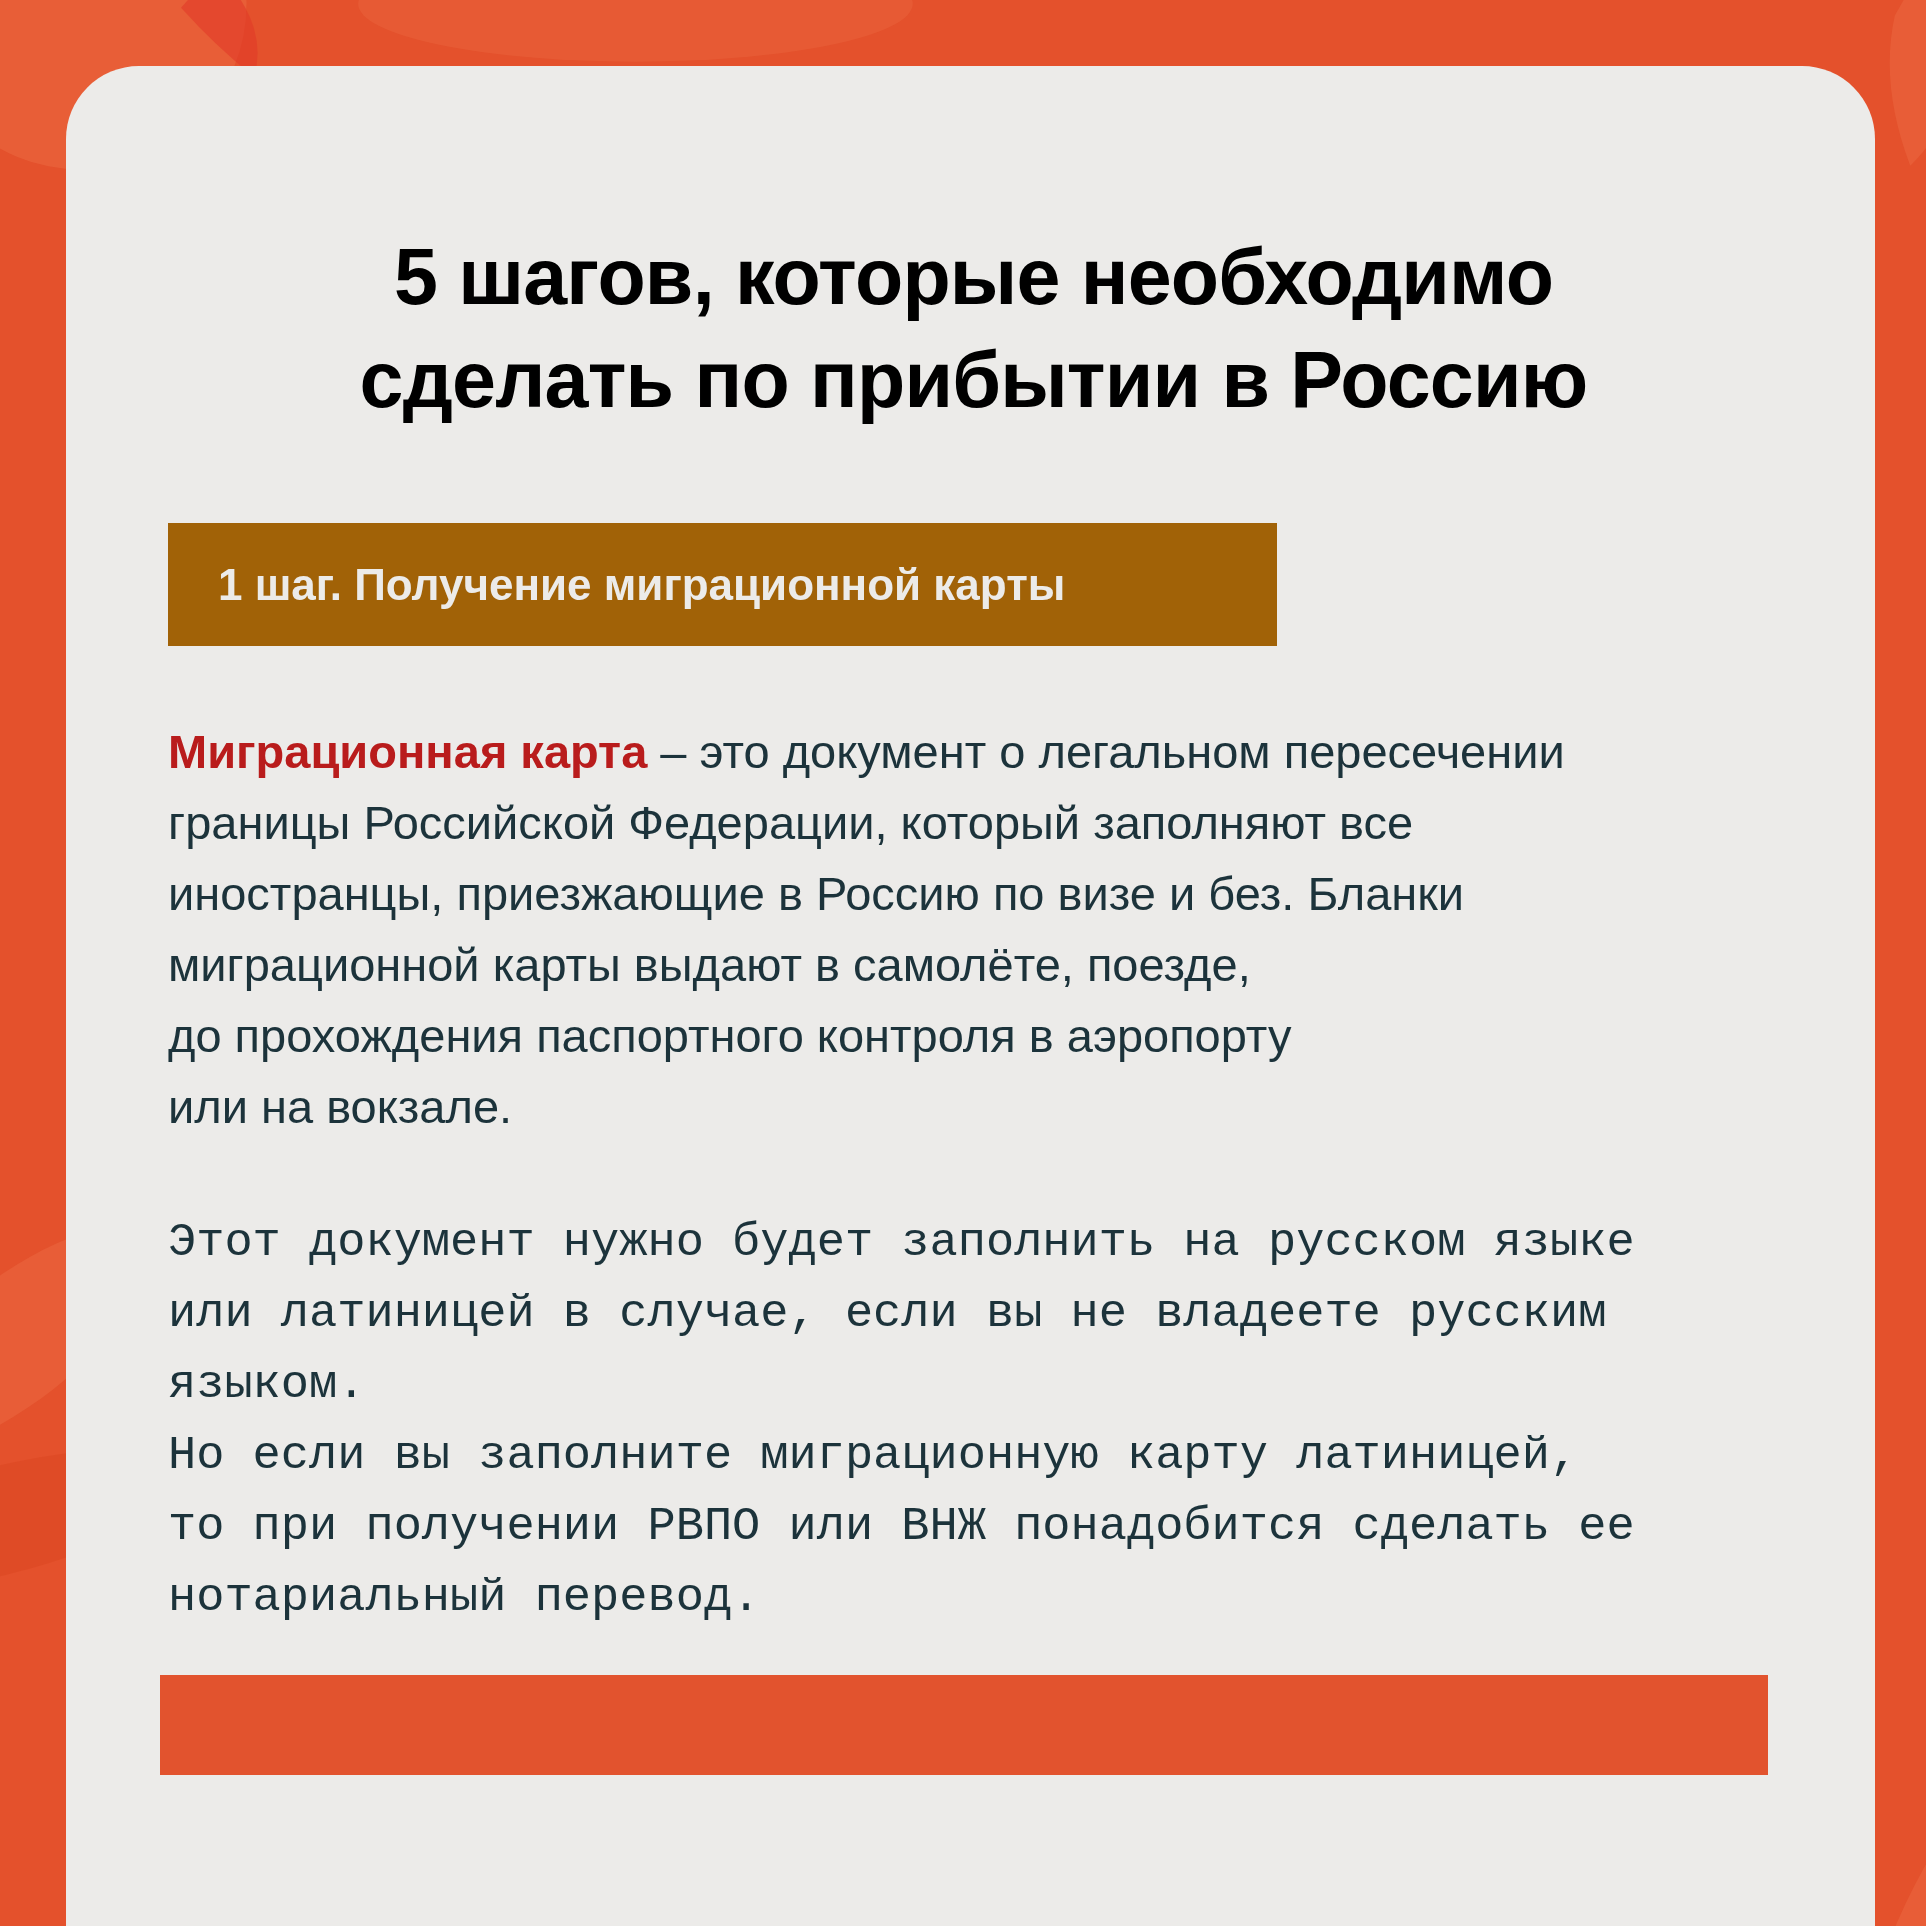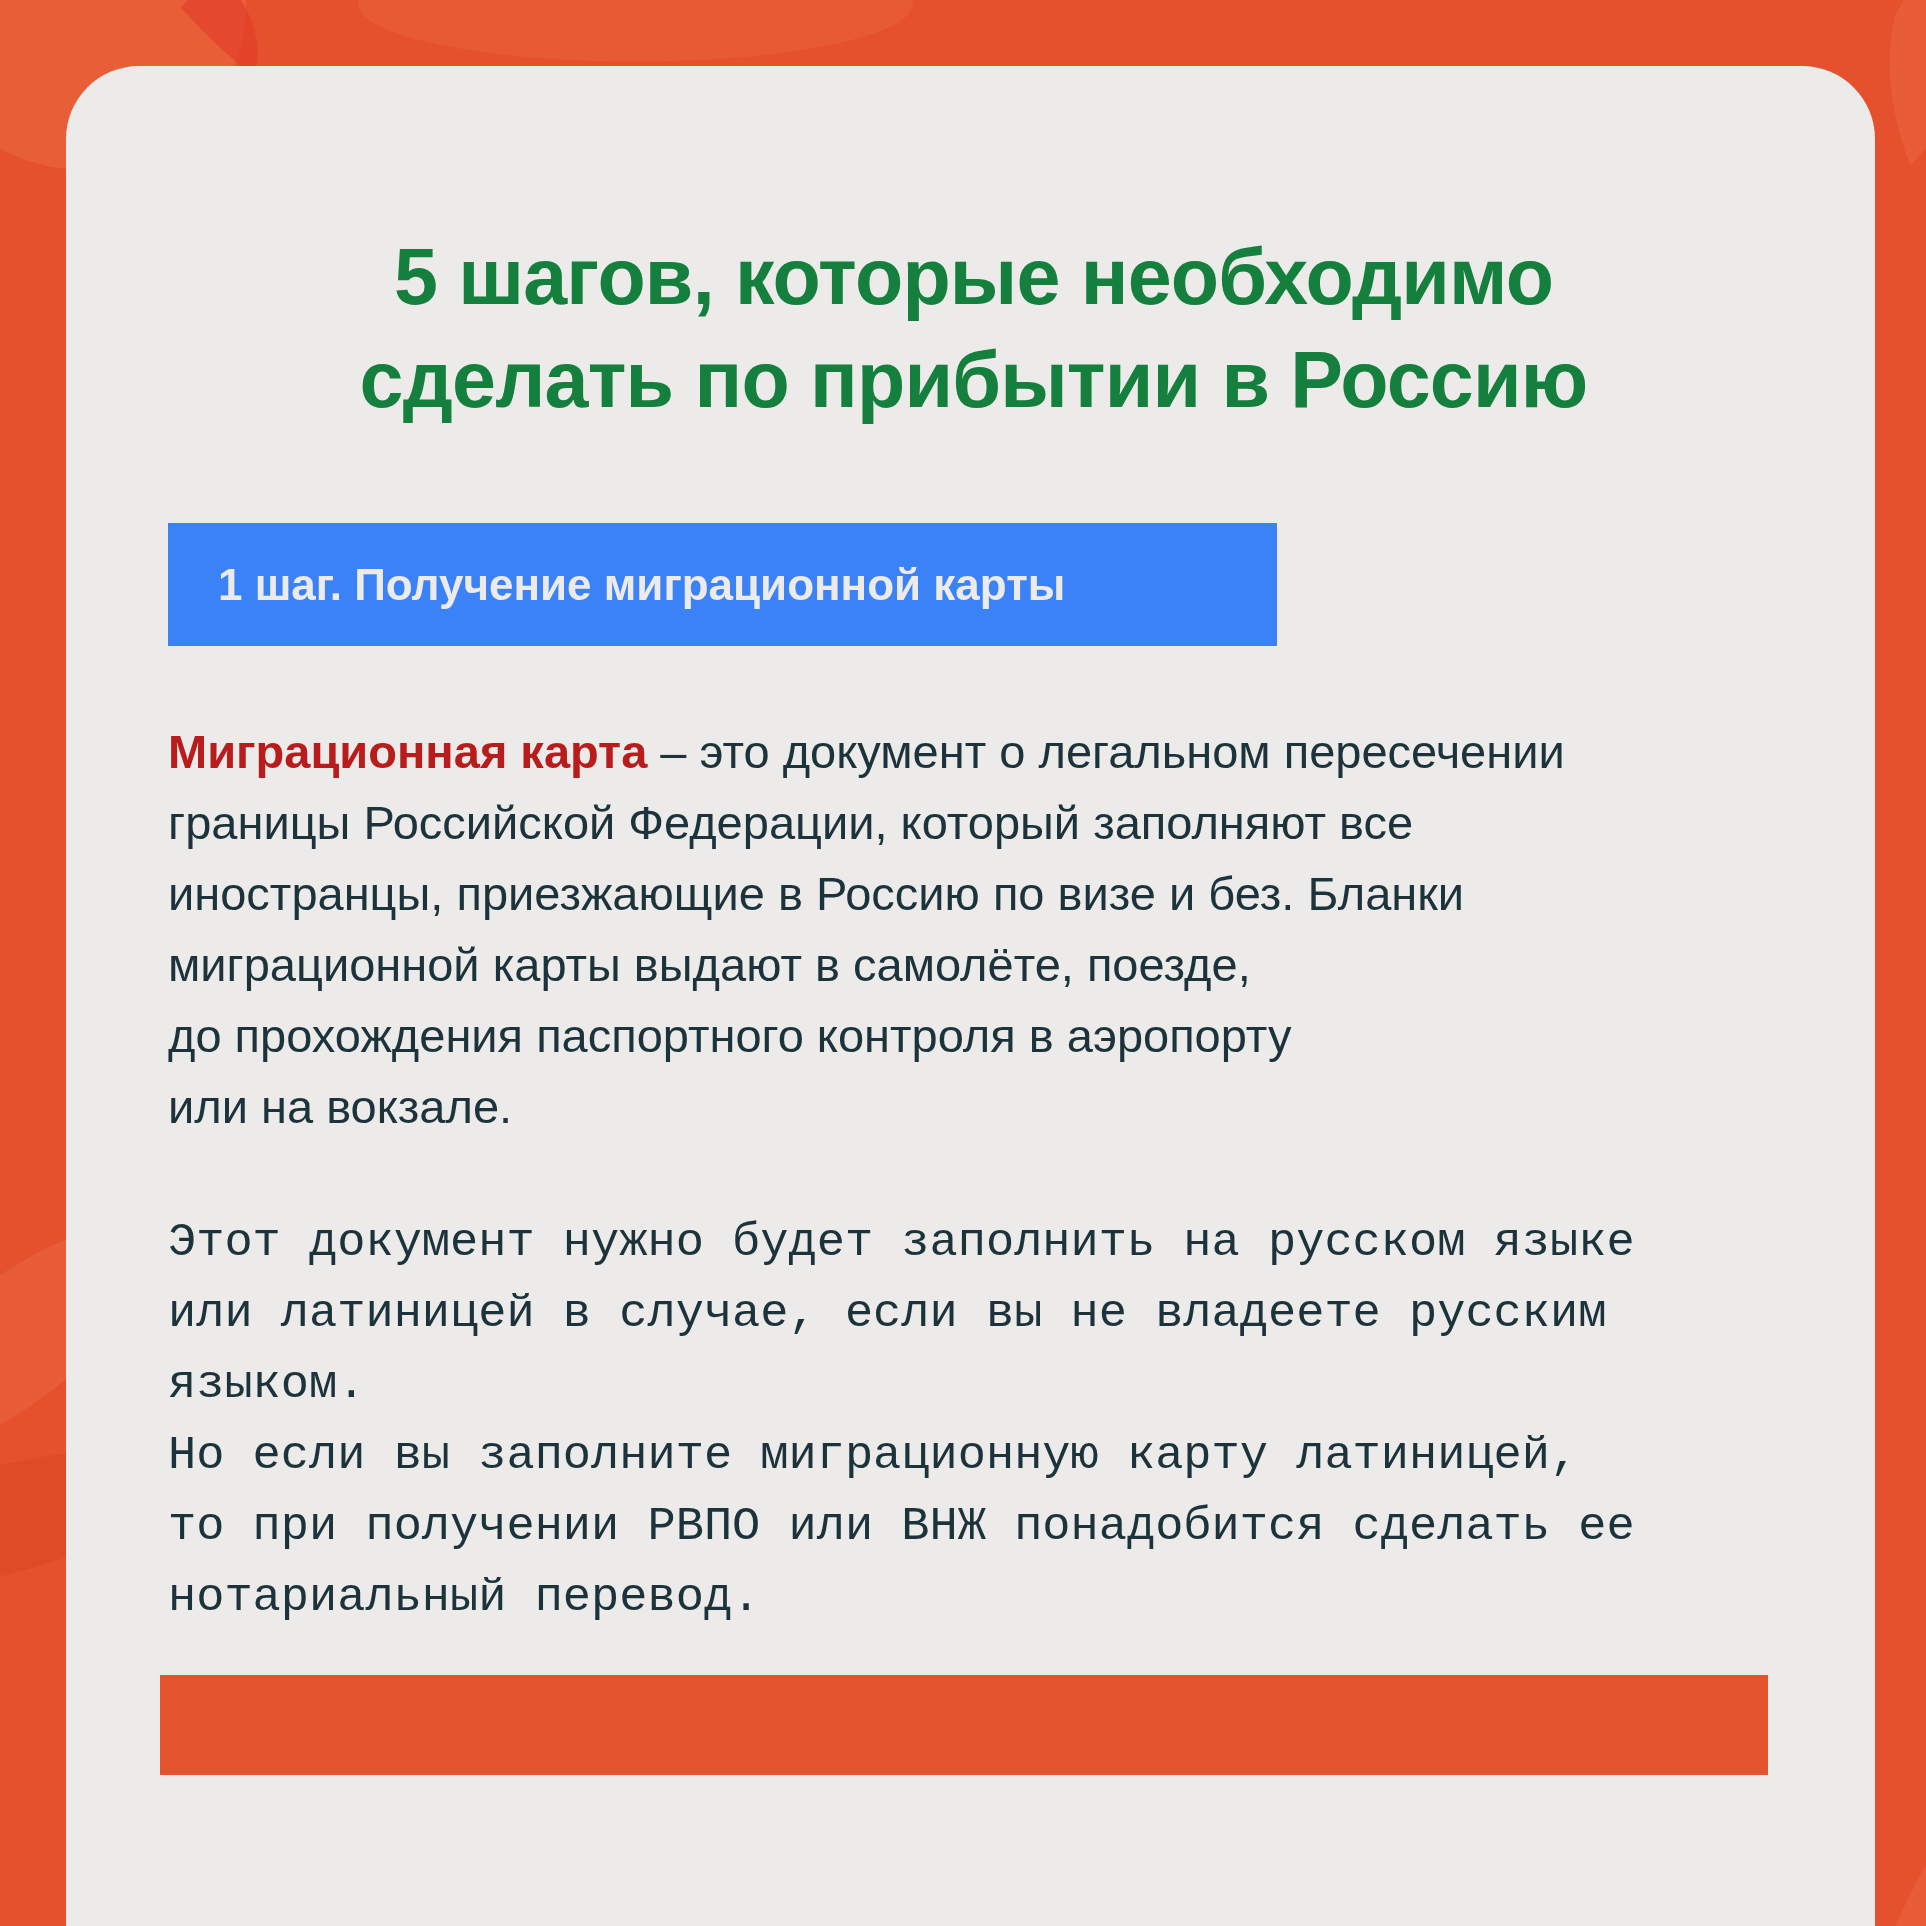--- a/index.html
+++ b/index.html
@@ -34,29 +34,29 @@
     border-radius: 73px;
     box-sizing: border-box;
     padding: 160px 96px 0 102px;
   }
   .title {
     margin: 0;
     text-align: center;
     font-size: 79px;
     line-height: 1.3;
     font-weight: 700;
-    color: #15803d;
+    color: #000000;
     letter-spacing: -0.8px;
     white-space: pre-line;
   }
   .step-banner {
     margin-top: 92px;
     width: 1109px;
     height: 123px;
-    background: #3b82f6;
+    background: #a16207;
     display: flex;
     align-items: center;
     box-sizing: border-box;
     padding-left: 50px;
   }
   .step-banner span {
     font-size: 44px;
     font-weight: 700;
     color: #ECEBE9;
   }

